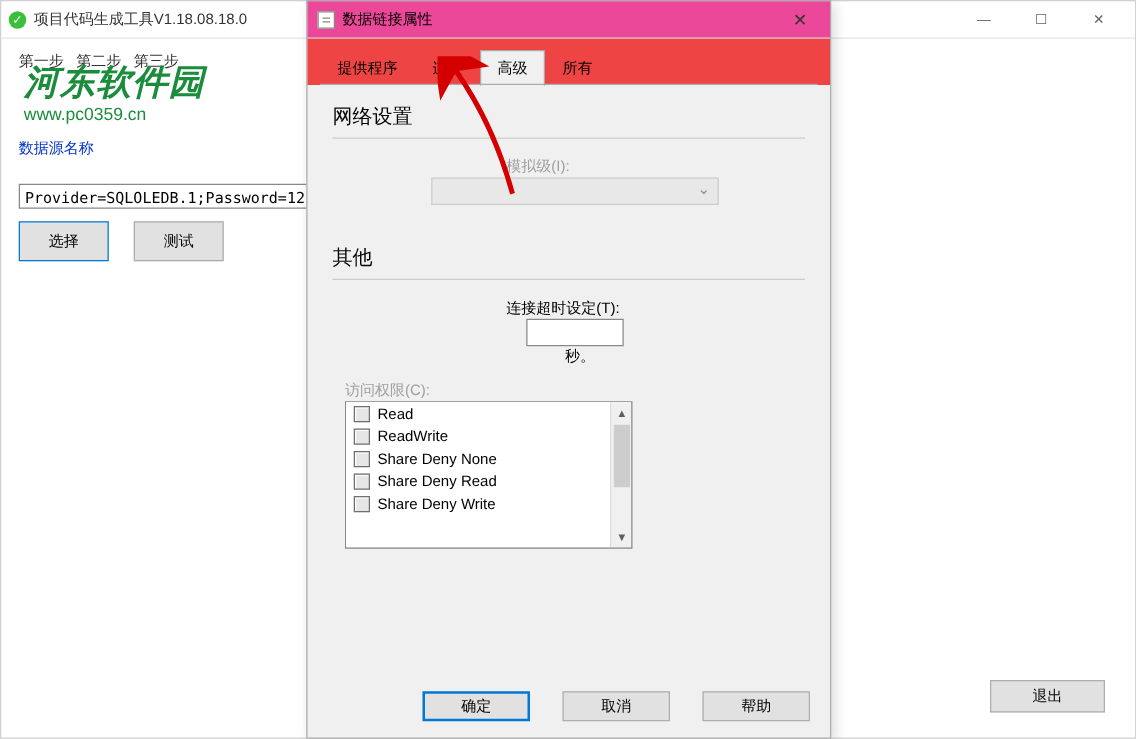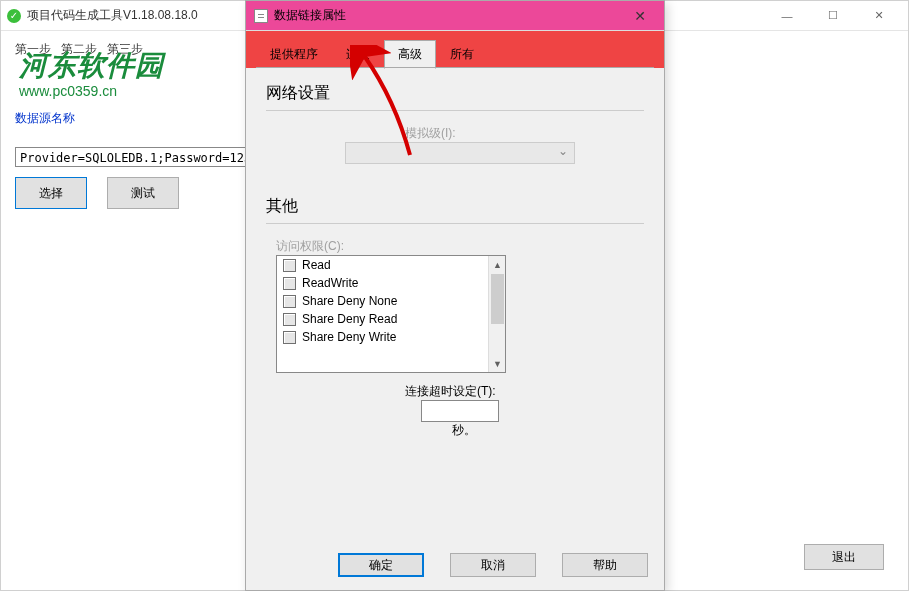--- a/index.html
+++ b/index.html
@@ -101,21 +101,21 @@
       border: 2px solid #0078d7;
       background: #e1e1e1;
     }
     .btn.selected {
       border: 1.5px solid #0078d7;
     }
     .exit-btn {
       position: absolute;
       right: 24px;
       bottom: 20px;
-      width: 80px;
+      width: 92px;
       height: 26px;
       margin-left: 20px;
     }
 
     
     .watermark {
       position: absolute;
       left: 18px; top: 16px;
       pointer-events: none;
       z-index: 0;
@@ -367,20 +367,25 @@
     <div class="group-label">网络设置</div>
     <div class="group-frame">
       <div class="row">
         <div class="row-label">模拟级(I):</div>
         <div class="combo"></div>
       </div>
     </div>
 
     <div class="group-label">其他</div>
     <div class="group-frame" style="border-top:1px solid #ccc;">
+      <div class="row">
+        <div class="row-label" style="color:#000;">连接超时设定(T):</div>
+        <input class="text-input" type="text" style="">
+        <span class="suffix">秒。</span>
+      </div>
       <div class="row" style="align-items:flex-start;">
         <div class="row-label">访问权限(C):</div>
         <div class="listbox">
           <div class="list-item">
               <span class="chk"></span>
               <span>Read</span>
             </div>
           <div class="list-item">
               <span class="chk"></span>
               <span>ReadWrite</span>
@@ -397,25 +402,20 @@
               <span class="chk"></span>
               <span>Share Deny Write</span>
             </div>
           <div class="list-scroll">
             <div class="arr up">▲</div>
             <div class="thumb"></div>
             <div class="arr dn">▼</div>
           </div>
         </div>
       </div>
-      <div class="row">
-        <div class="row-label" style="color:#000;">连接超时设定(T):</div>
-        <input class="text-input" type="text" style="">
-        <span class="suffix">秒。</span>
-      </div>
     </div>
   </div>
 
   <div class="dlg-footer">
     <div class="btn primary">确定</div>
     <div class="btn">取消</div>
     <div class="btn">帮助</div>
   </div>
 </div>
 

